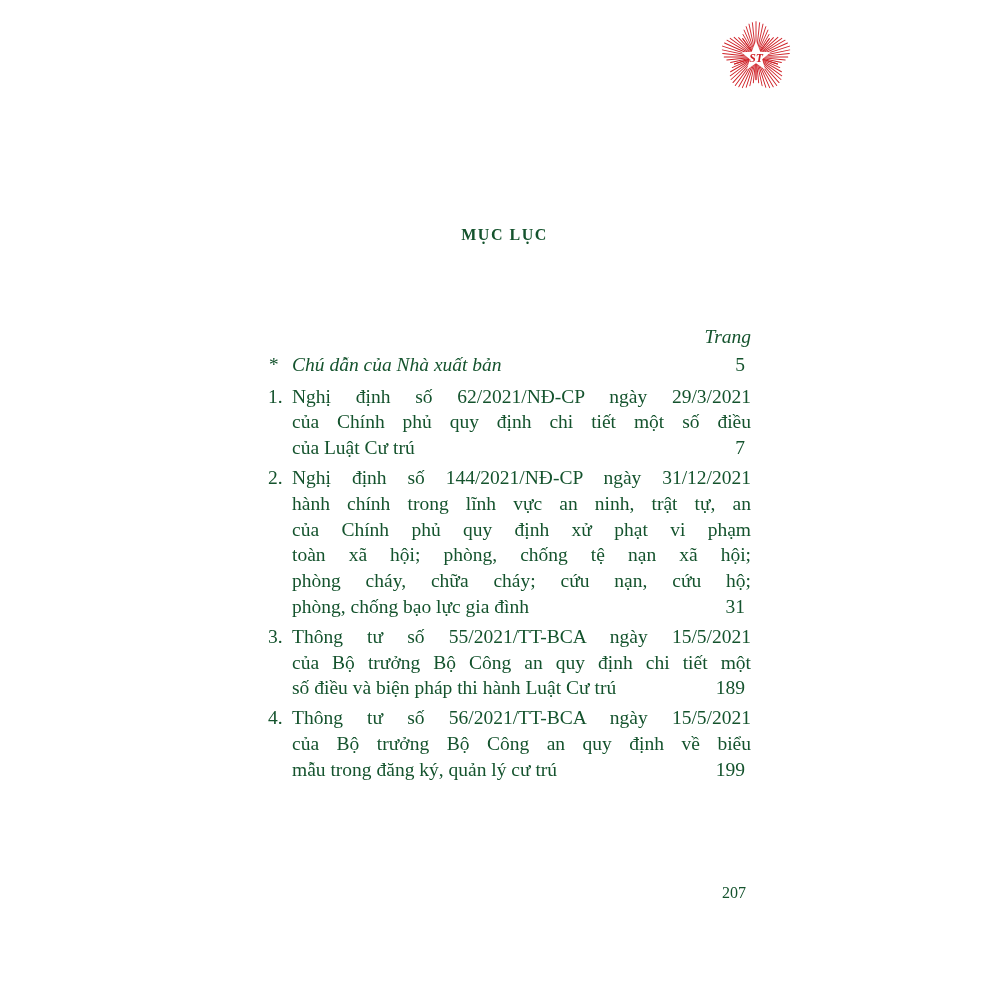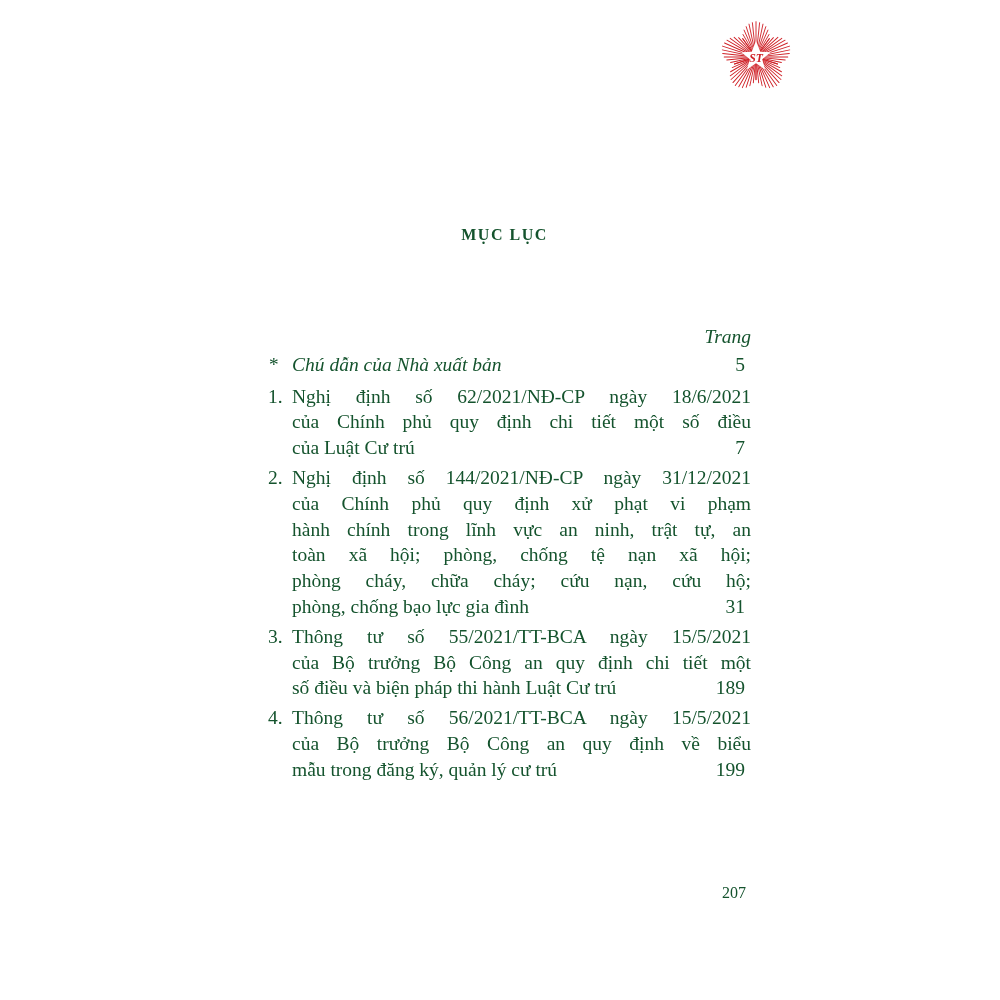--- a/index.html
+++ b/index.html
@@ -70,31 +70,31 @@
     <div class="trang-row">Trang</div>
 
     <div class="pre-row">
       <span class="marker">*</span>
       <div class="lastline">Chú dẫn của Nhà xuất bản</div>
       <span class="pageno">5</span>
     </div>
 
     <div class="entry first">
       <span class="num">1.</span>
-      <div class="jline">Nghị định số 62/2021/NĐ-CP ngày 18/6/2021</div>
+      <div class="jline">Nghị định số 62/2021/NĐ-CP ngày 29/3/2021</div>
       <div class="jline">của Chính phủ quy định chi tiết một số điều</div>
       <div class="lastline">của Luật Cư trú</div>
       <span class="pageno">7</span>
     </div>
 
     <div class="entry">
       <span class="num">2.</span>
       <div class="jline">Nghị định số 144/2021/NĐ-CP ngày 31/12/2021</div>
+      <div class="jline">hành chính trong lĩnh vực an ninh, trật tự, an</div>
       <div class="jline">của Chính phủ quy định xử phạt vi phạm</div>
-      <div class="jline">hành chính trong lĩnh vực an ninh, trật tự, an</div>
       <div class="jline">toàn xã hội; phòng, chống tệ nạn xã hội;</div>
       <div class="jline">phòng cháy, chữa cháy; cứu nạn, cứu hộ;</div>
       <div class="lastline">phòng, chống bạo lực gia đình</div>
       <span class="pageno">31</span>
     </div>
 
     <div class="entry">
       <span class="num">3.</span>
       <div class="jline">Thông tư số 55/2021/TT-BCA ngày 15/5/2021</div>
       <div class="jline">của Bộ trưởng Bộ Công an quy định chi tiết một</div>

